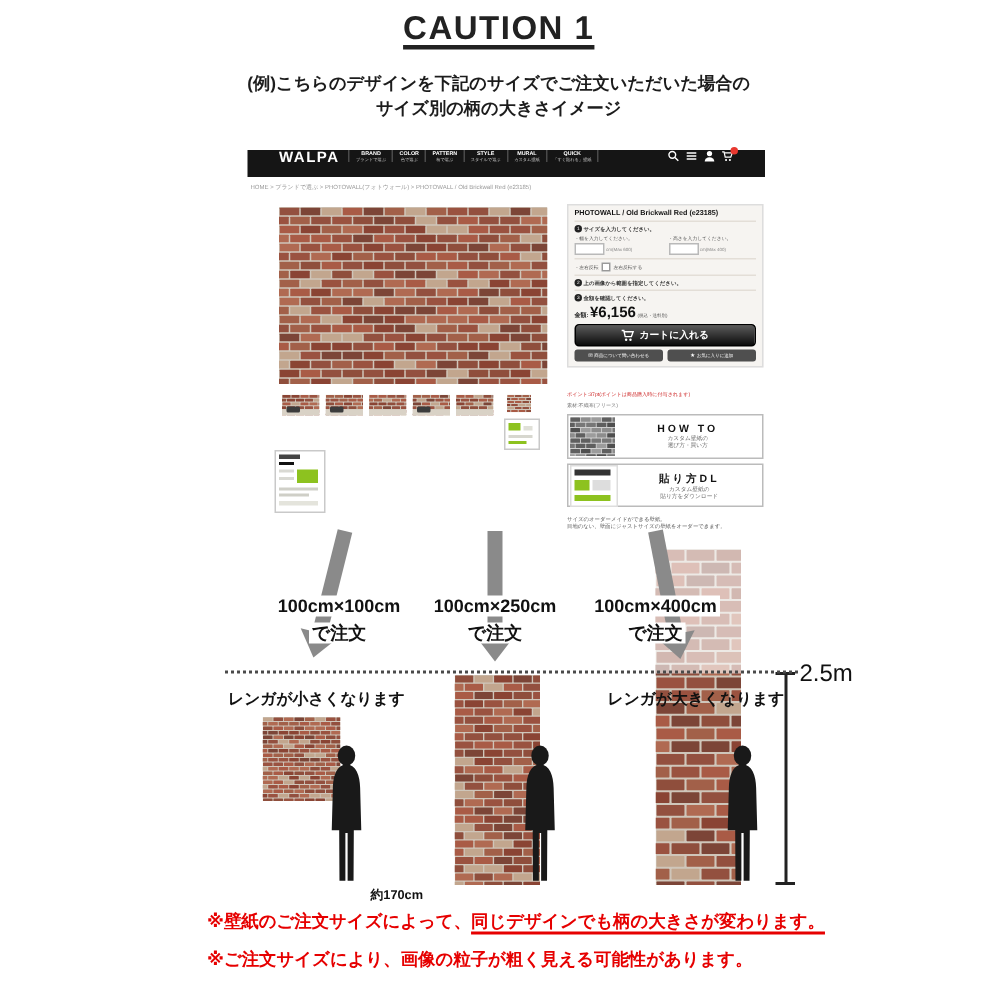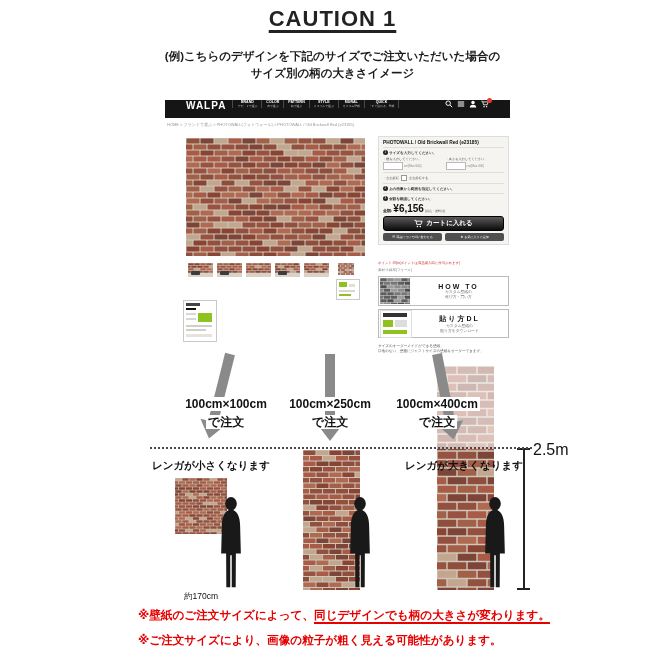--- a/index.html
+++ b/index.html
@@ -119,22 +119,22 @@
   .rcap{position:absolute;left:517px;width:13px;height:2px;background:#222;}
   .rcap.top{top:448px;}
   .rcap.bot{top:588px;}
   .rlabel{position:absolute;left:533px;top:441px;font-size:16px;font-weight:normal;color:#111;}
   .caption{position:absolute;top:459px;font-size:10.5px;font-weight:bold;color:#111;text-align:center;z-index:6;}
   .c1{left:146px;width:130px;}
   .c2{left:400px;width:128px;}
   .person{position:absolute;top:495px;width:30px;height:95px;z-index:6;}
   .person svg{width:100%;height:100%;display:block;}
   .p1{left:216px;}.p2{left:345px;}.p3{left:480px;}
-  .pheight{position:absolute;left:184px;top:591px;width:70px;text-align:left;
-           font-size:8.5px;font-weight:normal;color:#111;z-index:6;}
+  .pheight{position:absolute;left:212px;top:591px;width:70px;text-align:right;
+           font-size:8.5px;font-weight:bold;color:#111;z-index:6;}
   .notes{position:absolute;left:138px;top:607px;width:520px;color:var(--note-red,#e60000);
          font-size:11.6px;font-weight:bold;white-space:nowrap;}
   .nline{line-height:16px;}
   .nline + .nline{margin-top:9px;}
   .u{text-decoration:underline;text-decoration-thickness:1.5px;text-underline-offset:2.5px;}
 </style>
 </head>
 <body>
 
 <div class="canvas">

